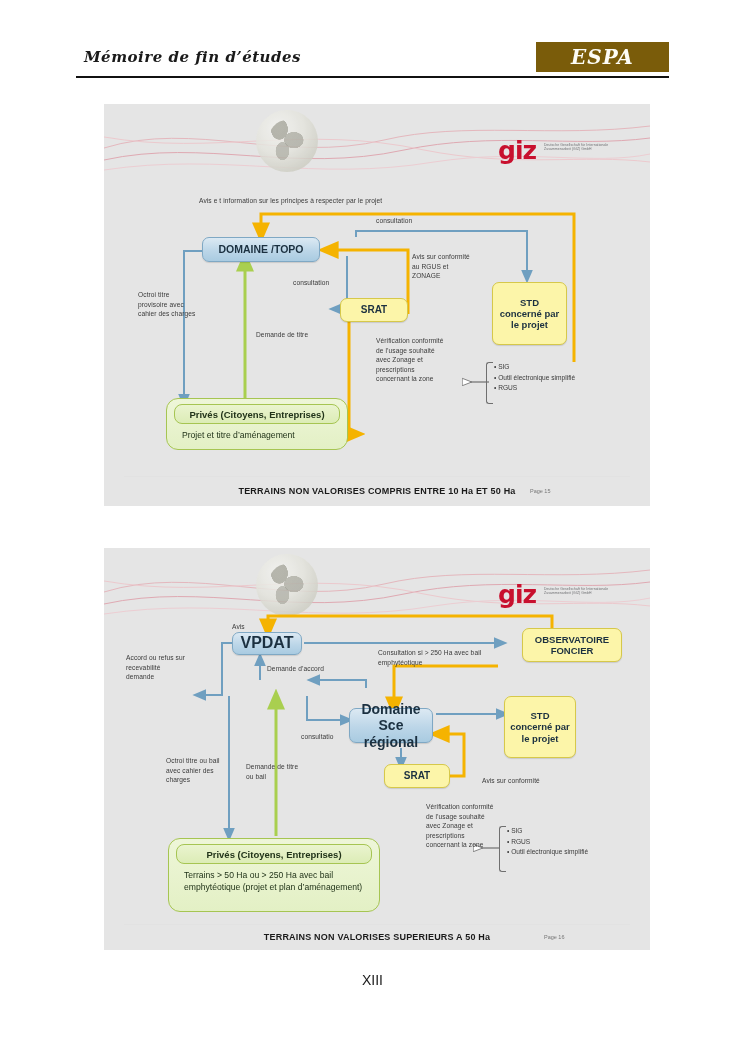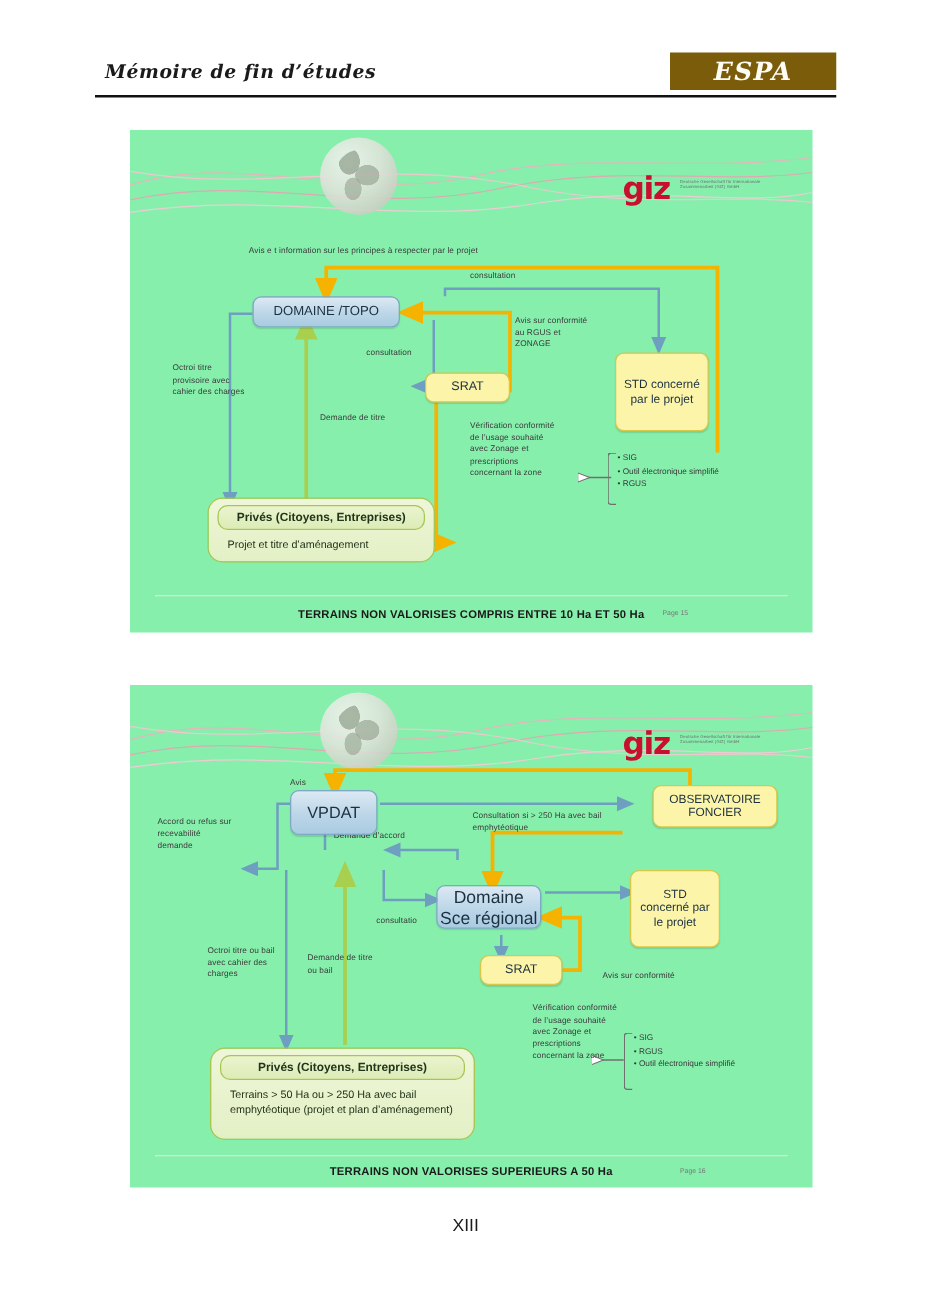--- a/index.html
+++ b/index.html
@@ -9,21 +9,21 @@
   
   .hdr{position:absolute;left:76px;top:42px;width:593px;height:36px;}
   .hdr-title{position:absolute;left:8px;top:6px;font-family:"DejaVu Serif",serif;font-style:italic;font-weight:700;
              font-size:15px;letter-spacing:.5px;color:#1a1a1a;white-space:nowrap;}
   .hdr-badge{position:absolute;right:0;top:0;width:133px;height:30px;background:#7a5c0a;
              display:flex;align-items:center;justify-content:center;}
   .hdr-badge span{font-family:"DejaVu Serif",serif;font-style:italic;font-weight:700;font-size:20px;color:#fdfdf6;letter-spacing:1px;}
   .hdr-rule{position:absolute;left:0;bottom:0;width:593px;height:2px;background:#111;}
 
   
-  .slide{position:absolute;background:#86efac;}
+  .slide{position:absolute;background:#e5e5e5;}
   .slide1{left:104px;top:104px;width:546px;height:402px;}
   .slide2{left:104px;top:548px;width:546px;height:402px;}
 
   .slide-band{position:absolute;left:0;right:0;top:0;height:78px;overflow:hidden;}
   .globe{position:absolute;left:152px;top:6px;width:62px;height:62px;border-radius:50%;
          background:radial-gradient(circle at 36% 30%, #f4f4f1 0%, #e3e3dc 45%, #cfcfc5 75%, #c2c2b6 100%);
          opacity:.85;}
   .globe:after{content:"";position:absolute;left:12px;top:10px;width:38px;height:42px;border-radius:50%;
          background:
            radial-gradient(ellipse at 30% 22%, rgba(150,150,138,.75) 0 22%, transparent 23%),
@@ -32,21 +32,21 @@
   .swoosh{position:absolute;left:0;top:0;width:546px;height:78px;}
 
   .logo{position:absolute;right:32px;top:36px;width:120px;height:26px;}
   .logo-word{position:absolute;left:0;top:-2px;font-family:"DejaVu Sans",sans-serif;font-weight:700;
              font-size:25px;line-height:25px;color:#c8102e;letter-spacing:-1px;}
   .logo-sub{position:absolute;left:46px;top:3px;width:74px;font-size:3.4px;line-height:4.4px;color:#6d6e71;
             font-family:"Liberation Sans",sans-serif;letter-spacing:.1px;}
 
   
   .node{position:absolute;box-sizing:border-box;display:flex;align-items:center;justify-content:center;
-        text-align:center;border-radius:7px;font-weight:400;color:#1b3040;line-height:1.18;}
+        text-align:center;border-radius:7px;font-weight:700;color:#1b3040;line-height:1.18;}
   .node.blue{background:linear-gradient(180deg,#dce9f3 0%,#bcd6e8 55%,#a9cbe1 100%);border:1px solid #7fa8c4;
              box-shadow:0 1px 1px rgba(0,0,0,.12);}
   .node.yellow{background:#fcf5a9;border:1px solid #d6c84a;box-shadow:0 1px 1px rgba(0,0,0,.12);}
 
   .grp{position:absolute;box-sizing:border-box;border:1.5px solid #a6c552;border-radius:12px;
        background:linear-gradient(180deg,#eef6d8 0%,#e3f0c5 100%);}
   .grp-head{position:absolute;box-sizing:border-box;border:1.5px solid #a6c552;border-radius:8px;
        background:linear-gradient(180deg,#eaf4cf 0%,#dcecb6 100%);display:flex;align-items:center;justify-content:center;
        font-weight:700;font-size:9.5px;color:#22341a;}
   .grp-body{position:absolute;font-size:8.6px;color:#22341a;line-height:1.35;}
@@ -205,21 +205,21 @@
     <div class="lbl" style="left:128px;top:74px;">Avis</div>
     <div class="lbl" style="left:22px;top:105px;width:62px;">Accord ou refus sur recevabilité demande</div>
     <div class="lbl" style="left:163px;top:116px;">Demande   d’accord</div>
     <div class="lbl" style="left:274px;top:100px;width:116px;">Consultation   si &gt; 250 Ha avec bail emphytéotique</div>
     <div class="lbl" style="left:197px;top:184px;">consultatio</div>
     <div class="lbl" style="left:62px;top:208px;width:64px;">Octroi titre ou bail avec cahier des charges</div>
     <div class="lbl" style="left:142px;top:214px;width:58px;">Demande de titre ou bail</div>
     <div class="lbl" style="left:378px;top:228px;">Avis sur conformité</div>
     <div class="lbl" style="left:322px;top:254px;width:72px;">Vérification conformité  de l’usage souhaité avec  Zonage et prescriptions concernant  la zone</div>
 
-    <div class="node blue" style="left:128px;top:84px;width:70px;height:36px;font-size:13px;">VPDAT</div>
+    <div class="node blue" style="left:128px;top:84px;width:70px;height:23px;font-size:16px;">VPDAT</div>
     <div class="node yellow" style="left:398px;top:80px;width:100px;height:34px;font-size:9.5px;margin-left:20px;">OBSERVATOIRE FONCIER</div>
     <div class="node blue" style="left:245px;top:160px;width:84px;height:35px;font-size:14px;">Domaine Sce régional</div>
     <div class="node yellow" style="left:280px;top:216px;width:66px;height:24px;font-size:10px;">SRAT</div>
     <div class="node yellow" style="left:400px;top:148px;width:72px;height:62px;font-size:9.5px;padding:0 5px;">STD concerné par le projet</div>
 
     <div class="brace" style="left:395px;top:278px;width:6px;height:44px;"></div>
     <div class="bullets" style="left:403px;top:278px;width:130px;">
       <div>SIG</div>
       <div>RGUS</div>
       <div>Outil électronique simplifié</div>

